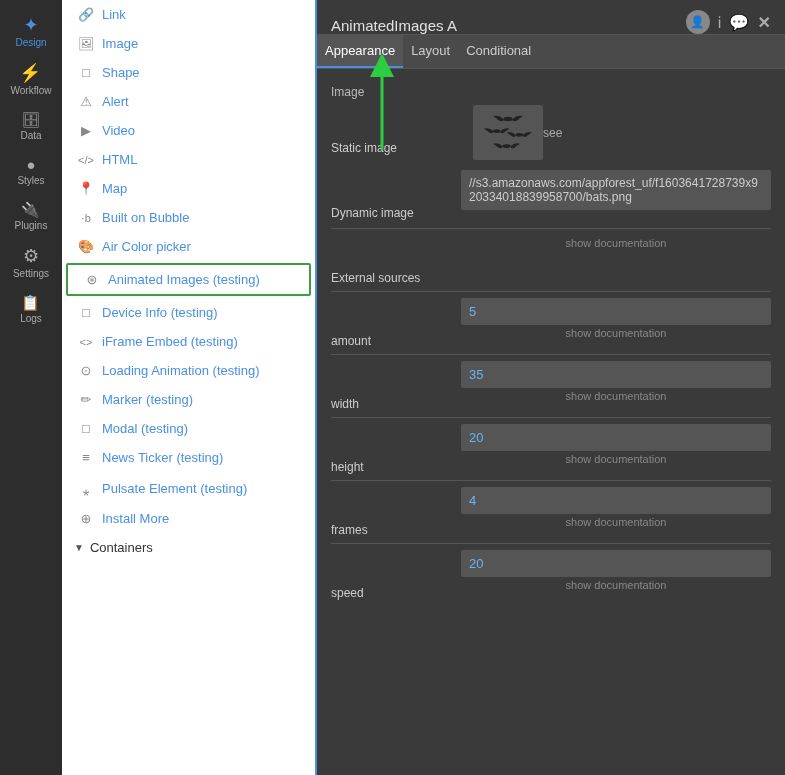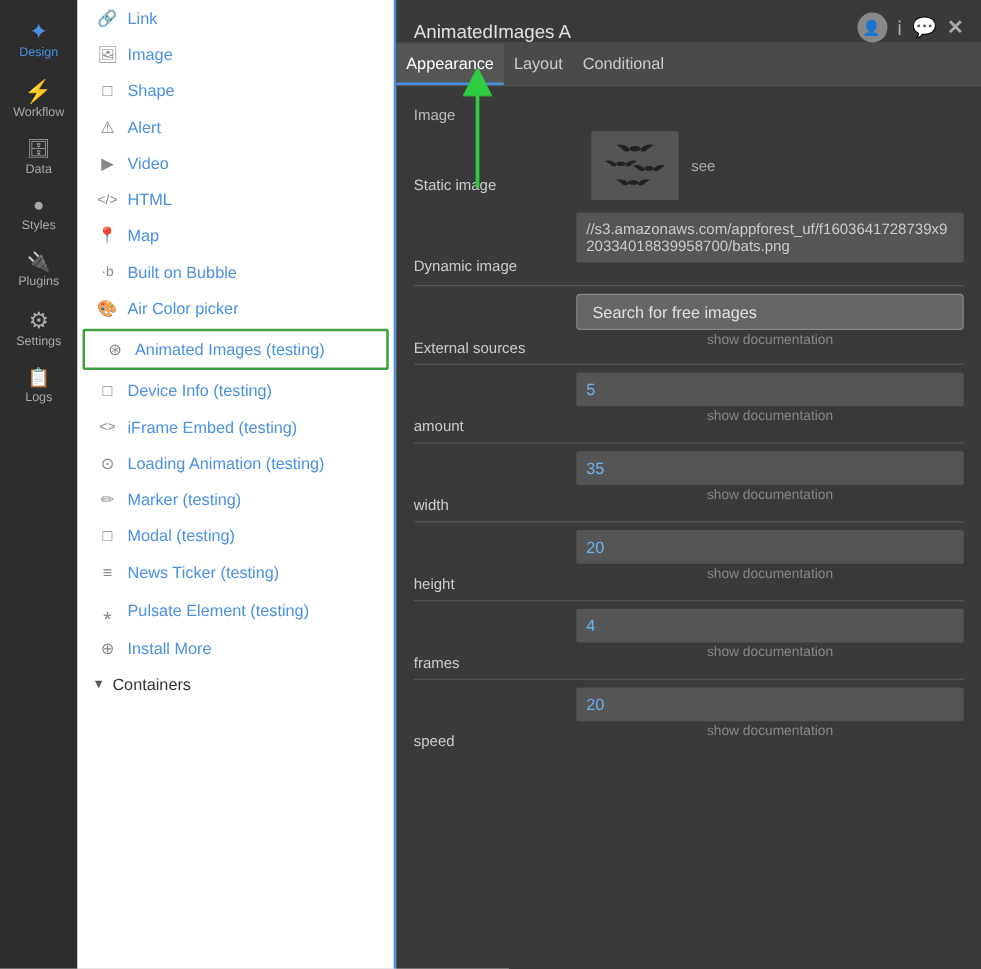--- a/index.html
+++ b/index.html
@@ -156,21 +156,20 @@
     }
     .field-value-col {
       flex: 1;
       display: flex;
       flex-direction: column;
     }
 
     .image-row {
       display: flex;
       align-items: center;
-      gap: 10px;
       margin-bottom: 8px;
       padding-left: 12px;
     }
     .image-thumb {
       width: 70px;
       height: 55px;
       background: #555;
       border-radius: 2px;
       display: flex;
       align-items: center;
@@ -443,21 +442,20 @@
       <div class="field-value-col">
         <div class="dynamic-image-text">//s3.amazonaws.com/appforest_uf/f1603641728739x920334018839958700/bats.png</div>
       </div>
     </div>
 
     <hr class="divider-line">
 
     <div class="field-row" style="margin-bottom:4px;">
       <div class="field-label">External sources</div>
       <div class="field-value-col">
-        <button class="search-button">Search for free images</button>
         <div class="show-doc-link">show documentation</div>
       </div>
     </div>
 
     <hr class="divider-line">
 
     <div class="field-row">
       <div class="field-label">amount</div>
       <div class="field-value-col">
         <div class="value-input">5</div>

